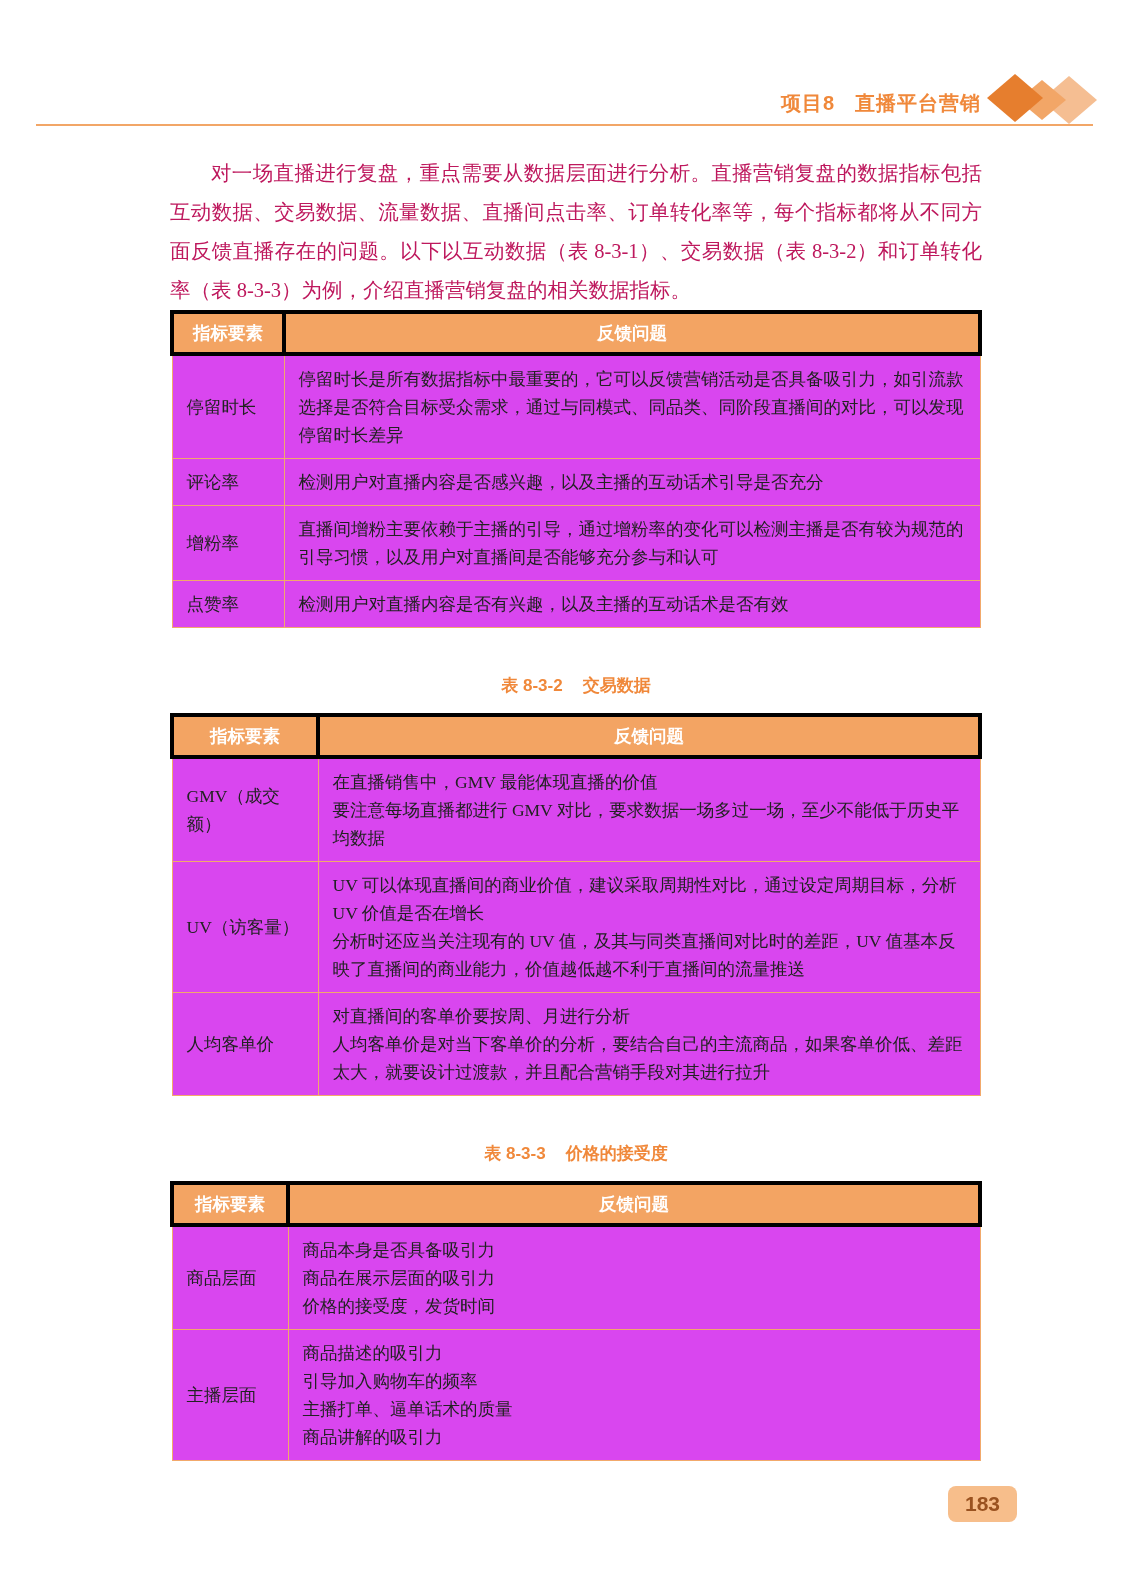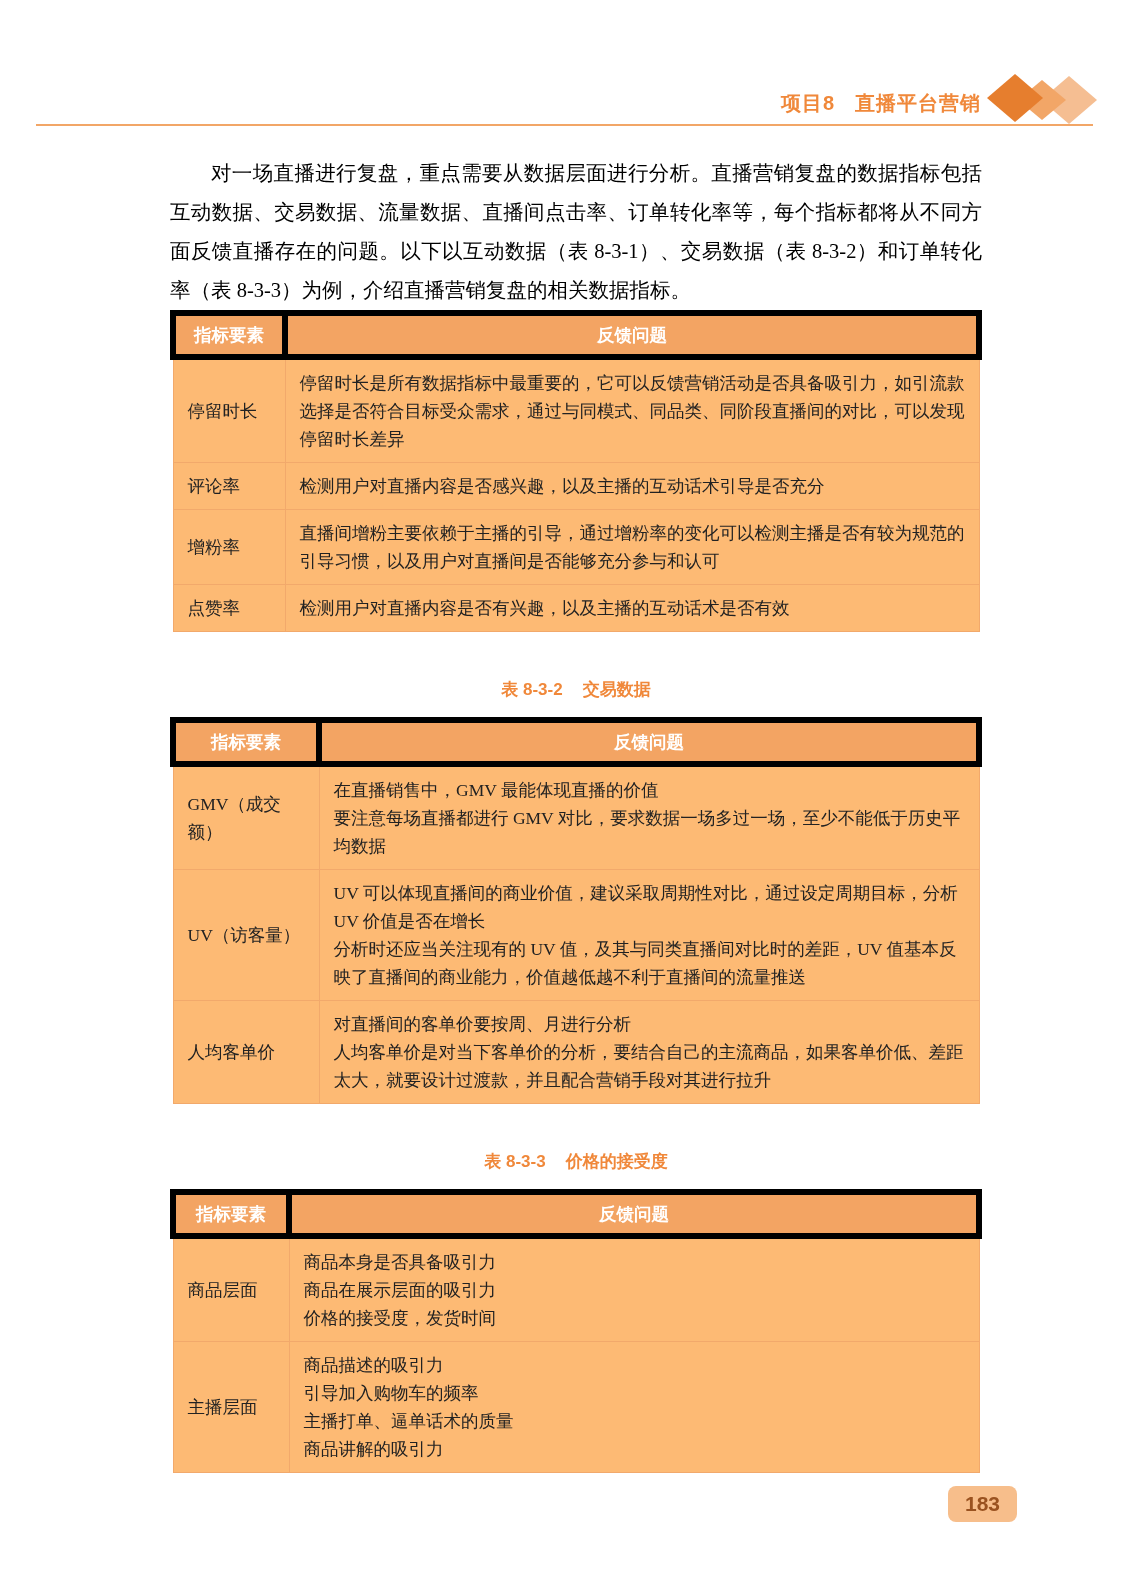--- a/index.html
+++ b/index.html
@@ -31,45 +31,45 @@
   .content { width: 812px; margin-left: 170px; }
   .section-title {
     margin: 40px 0 0 42px;
     color: #F0883A; font-size: 23px; font-weight: bold;
     font-family: "Liberation Sans", sans-serif;
   }
   .intro {
     margin-top: 26px;
     font-family: "Liberation Serif", "DejaVu Serif", serif;
     font-size: 20.5px; line-height: 39px;
-    text-align: justify; text-indent: 2em; color: #000000;
+    text-align: justify; text-indent: 2em; color: #be185d;
   }
 
   
   .table-caption {
     margin: 46px 0 16px; text-align: center;
     color: #F0883A; font-size: 17px; font-weight: bold;
     font-family: "Liberation Sans", sans-serif;
   }
   .table-caption.first { margin-top: 26px; }
   .table-caption .cap-label { margin-right: 20px; }
 
   table.data-table { width: 100%; border-collapse: collapse; table-layout: fixed; }
   table.data-table th {
     background: #F3A463; color: #ffffff;
     font-size: 17.5px; font-weight: bold;
     padding: 7px 6px; text-align: center;
-    border: 6px solid #000000;
+    border: 4px solid #000000;
     font-family: "Liberation Sans", sans-serif;
   }
   table.data-table td {
     border: 1px solid #F2A96B;
     font-size: 17.5px; line-height: 28px;
     padding: 9px 14px; vertical-align: middle;
-    background: #fdba74;
+    background: #d946ef;
     font-family: "Liberation Serif", "DejaVu Serif", serif;
     color: #222;
   }
   td.label-cell { text-align: left; padding: 9px 4px; }
   td.content-cell { white-space: pre-line; text-align: left; }
 
   table.t1 col.col-indicator { width: 112px; }
   table.t2 col.col-indicator { width: 146px; }
   table.t3 col.col-indicator { width: 116px; }
 

